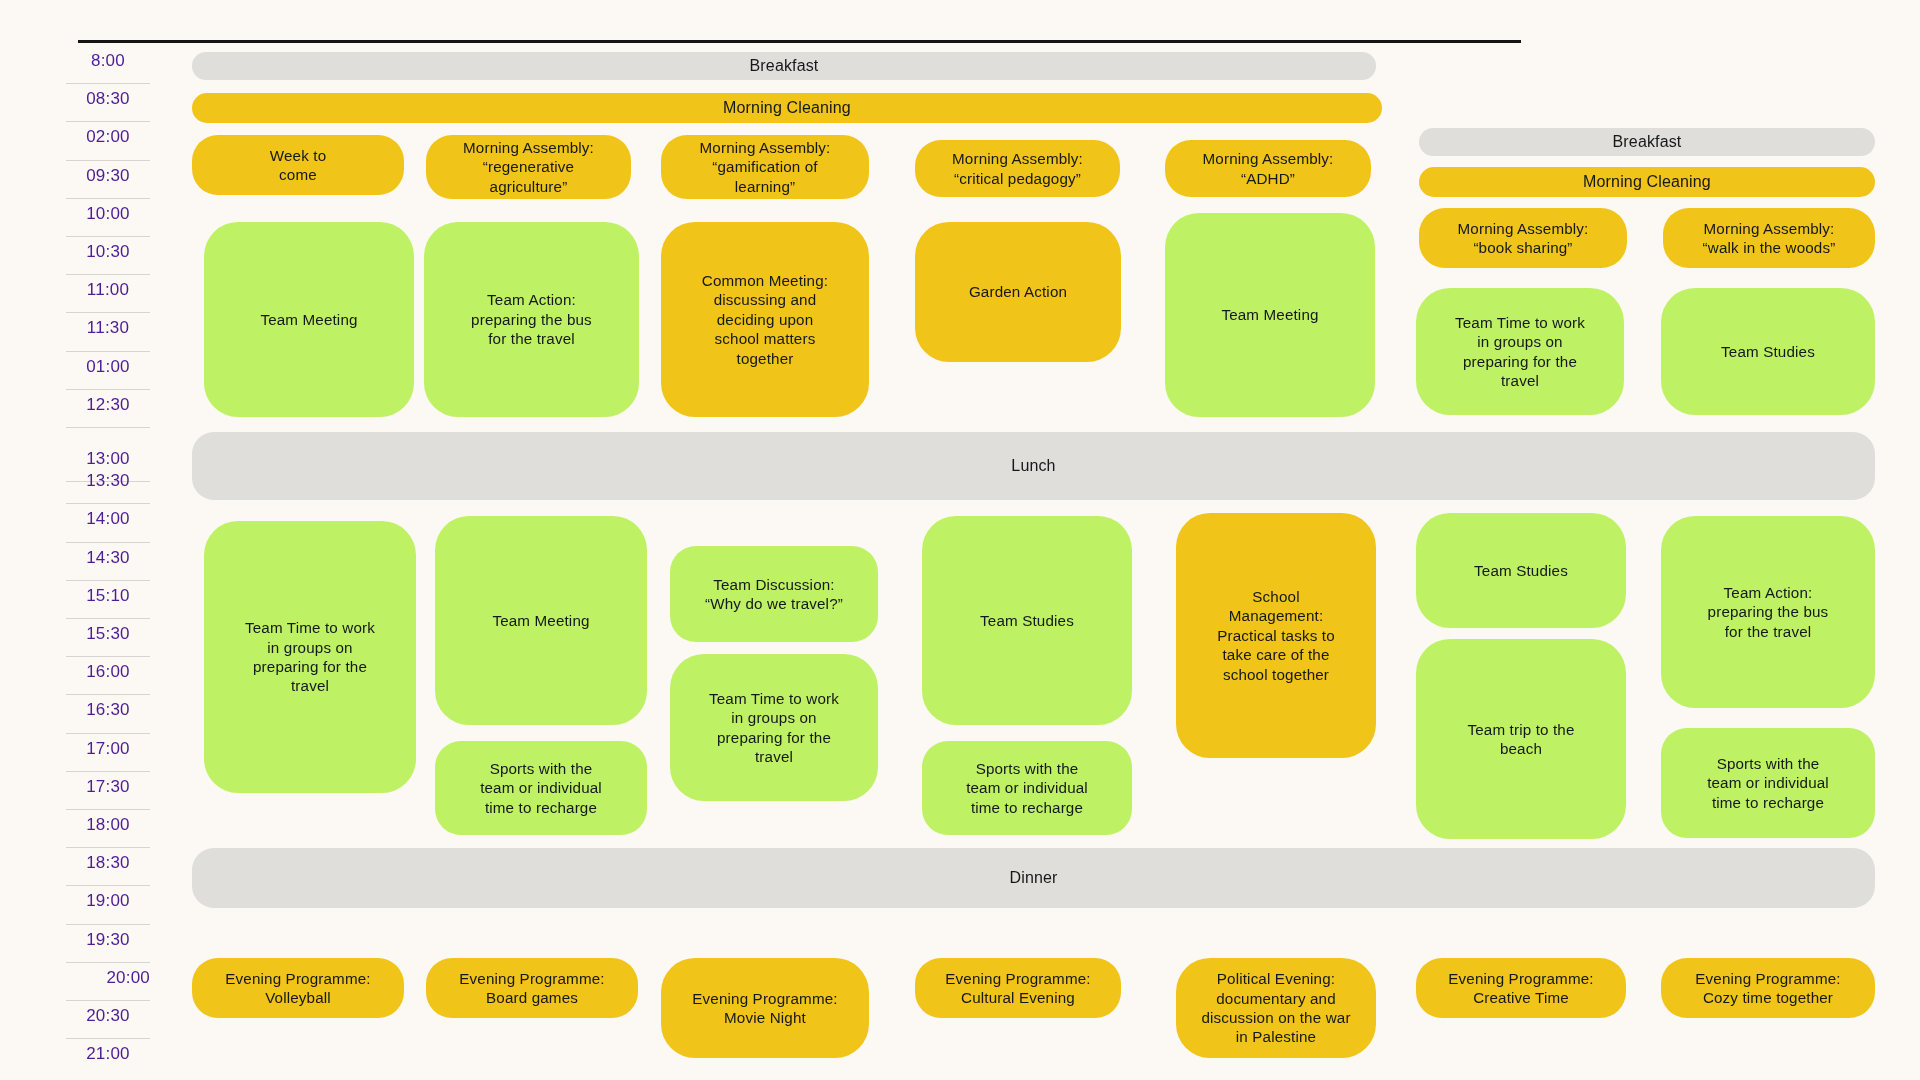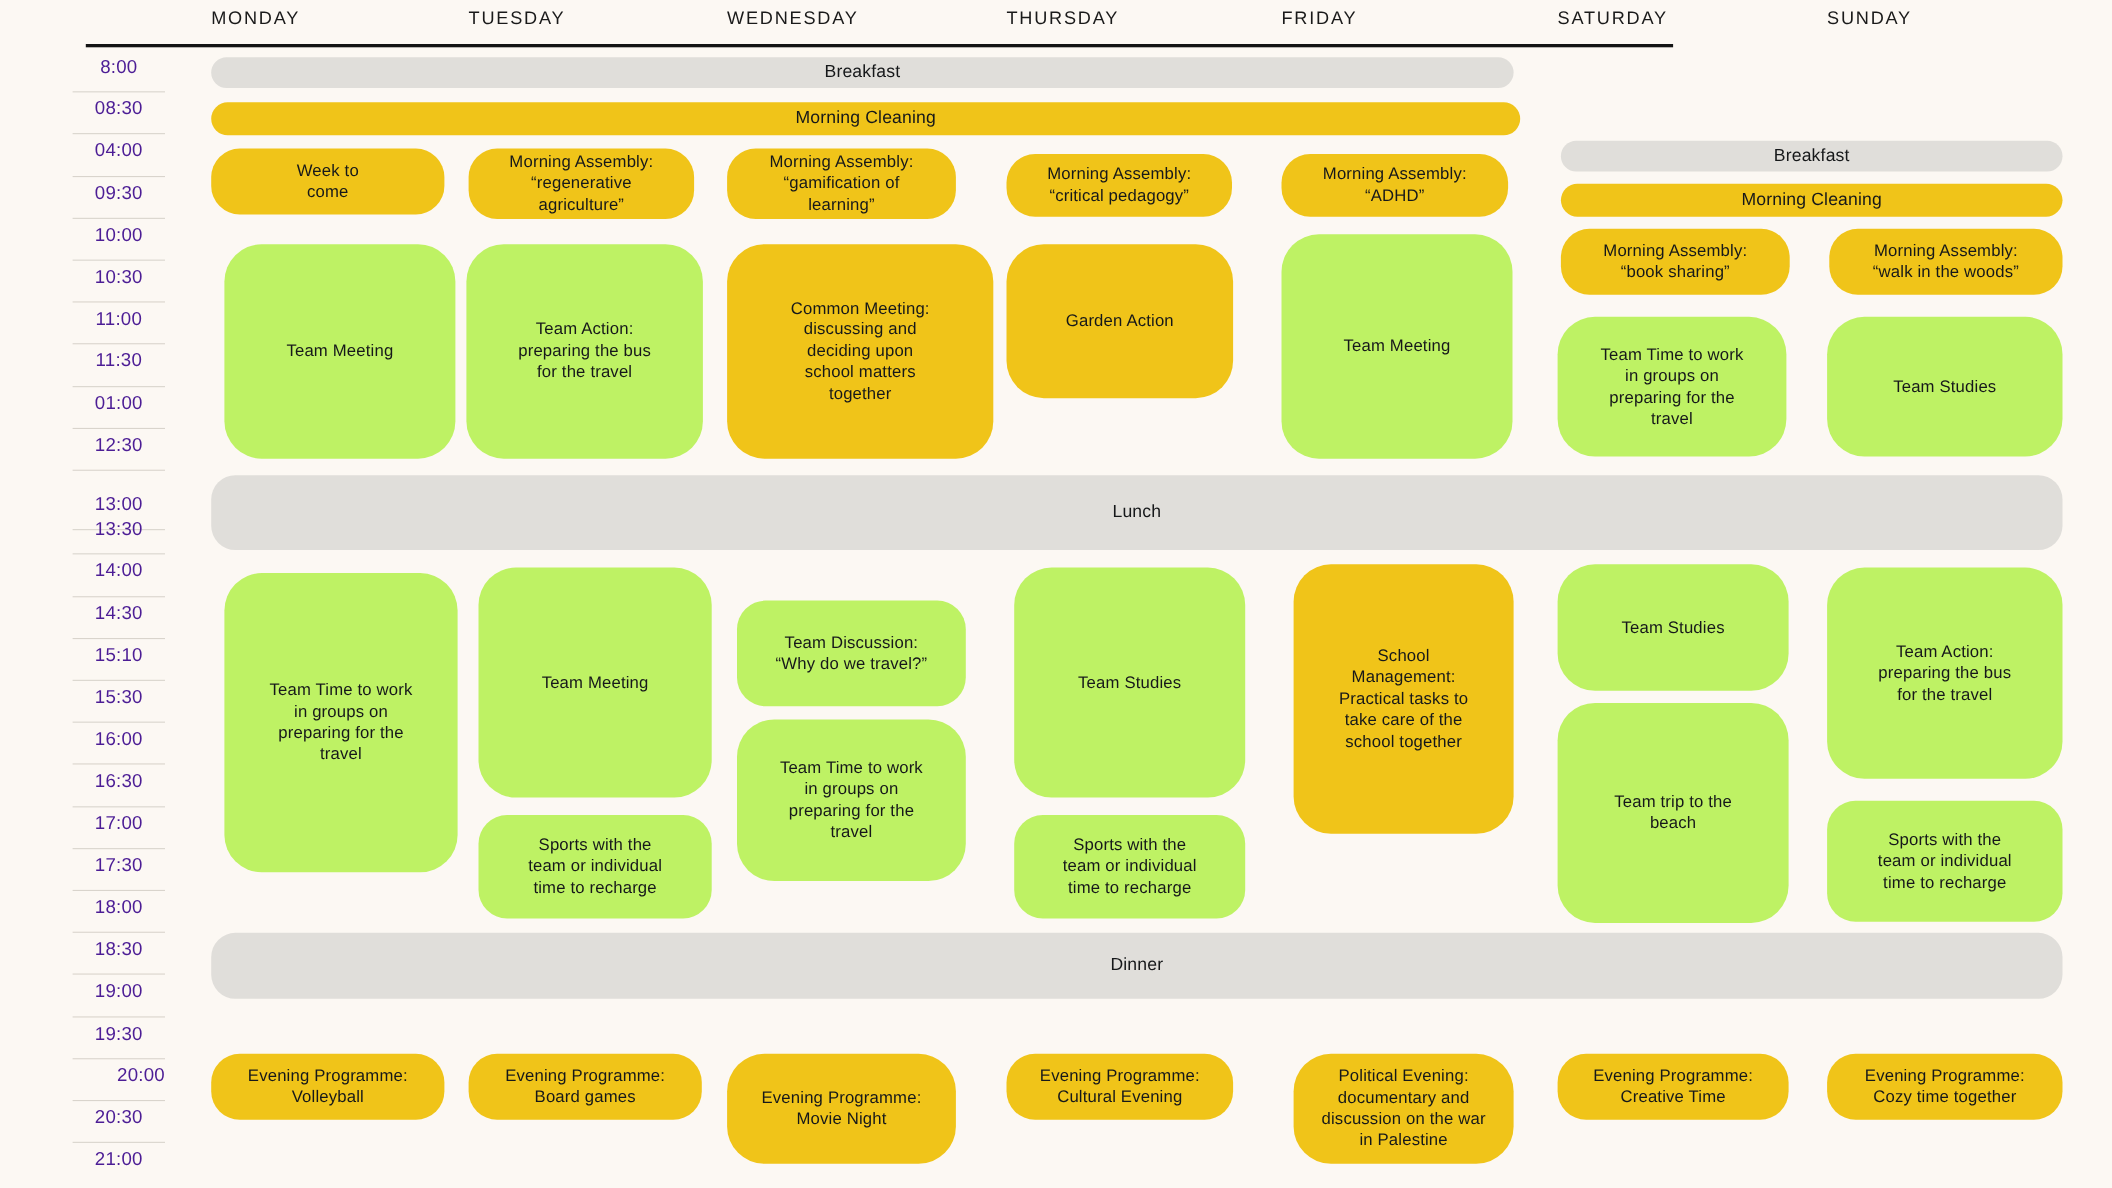--- a/index.html
+++ b/index.html
@@ -90,42 +90,33 @@
   .card { border-radius: 26px; }
   .card-lg { border-radius: 34px; }
 
   .ev-text { display: block; }
 </style>
 </head>
 <body>
 
 <div id="schedule-root">
 
-  <div id="day-header">
-      <div class="day-label" style="left: 192px;">MONDAY</div>
-      <div class="day-label" style="left: 426px;">TUESDAY</div>
-      <div class="day-label" style="left: 661px;">WEDNESDAY</div>
-      <div class="day-label" style="left: 915px;">THURSDAY</div>
-      <div class="day-label" style="left: 1165px;">FRIDAY</div>
-      <div class="day-label" style="left: 1416px;">SATURDAY</div>
-      <div class="day-label" style="left: 1661px;">SUNDAY</div>
-    </div>
   <div id="header-rule"></div>
 
   <div id="time-column">
       <div class="time-row" style="top: 0px;">
         <span class="time-text">8:00</span>
         <span class="time-rule"></span>
       </div>
       <div class="time-row" style="top: 38.2px;">
         <span class="time-text">08:30</span>
         <span class="time-rule"></span>
       </div>
       <div class="time-row" style="top: 76.4px;">
-        <span class="time-text">04:00</span>
+        <span class="time-text">02:00</span>
         <span class="time-rule"></span>
       </div>
       <div class="time-row" style="top: 114.6px;">
         <span class="time-text">09:30</span>
         <span class="time-rule"></span>
       </div>
       <div class="time-row" style="top: 152.8px;">
         <span class="time-text">10:00</span>
         <span class="time-rule"></span>
       </div>
@@ -262,21 +253,21 @@
 “walk in the woods”</span>
       </div>
       <div class="event ev-blue card-lg" style="left: 204px; top: 222px; width: 210px; height: 195px;">
         <span class="ev-text" style="white-space: pre-line;">Team Meeting</span>
       </div>
       <div class="event ev-blue card-lg" style="left: 424px; top: 222px; width: 215px; height: 195px;">
         <span class="ev-text" style="white-space: pre-line;">Team Action:
 preparing the bus
 for the travel</span>
       </div>
-      <div class="event ev-yellow card-lg" style="left: 661px; top: 222px; width: 242px; height: 195px;">
+      <div class="event ev-yellow card-lg" style="left: 661px; top: 222px; width: 208px; height: 195px;">
         <span class="ev-text" style="white-space: pre-line;">Common Meeting:
 discussing and
 deciding upon
 school matters
 together</span>
       </div>
       <div class="event ev-yellow card-lg" style="left: 915px; top: 222px; width: 206px; height: 140px;">
         <span class="ev-text" style="white-space: pre-line;">Garden Action</span>
       </div>
       <div class="event ev-blue card-lg" style="left: 1165px; top: 213px; width: 210px; height: 204px;">

